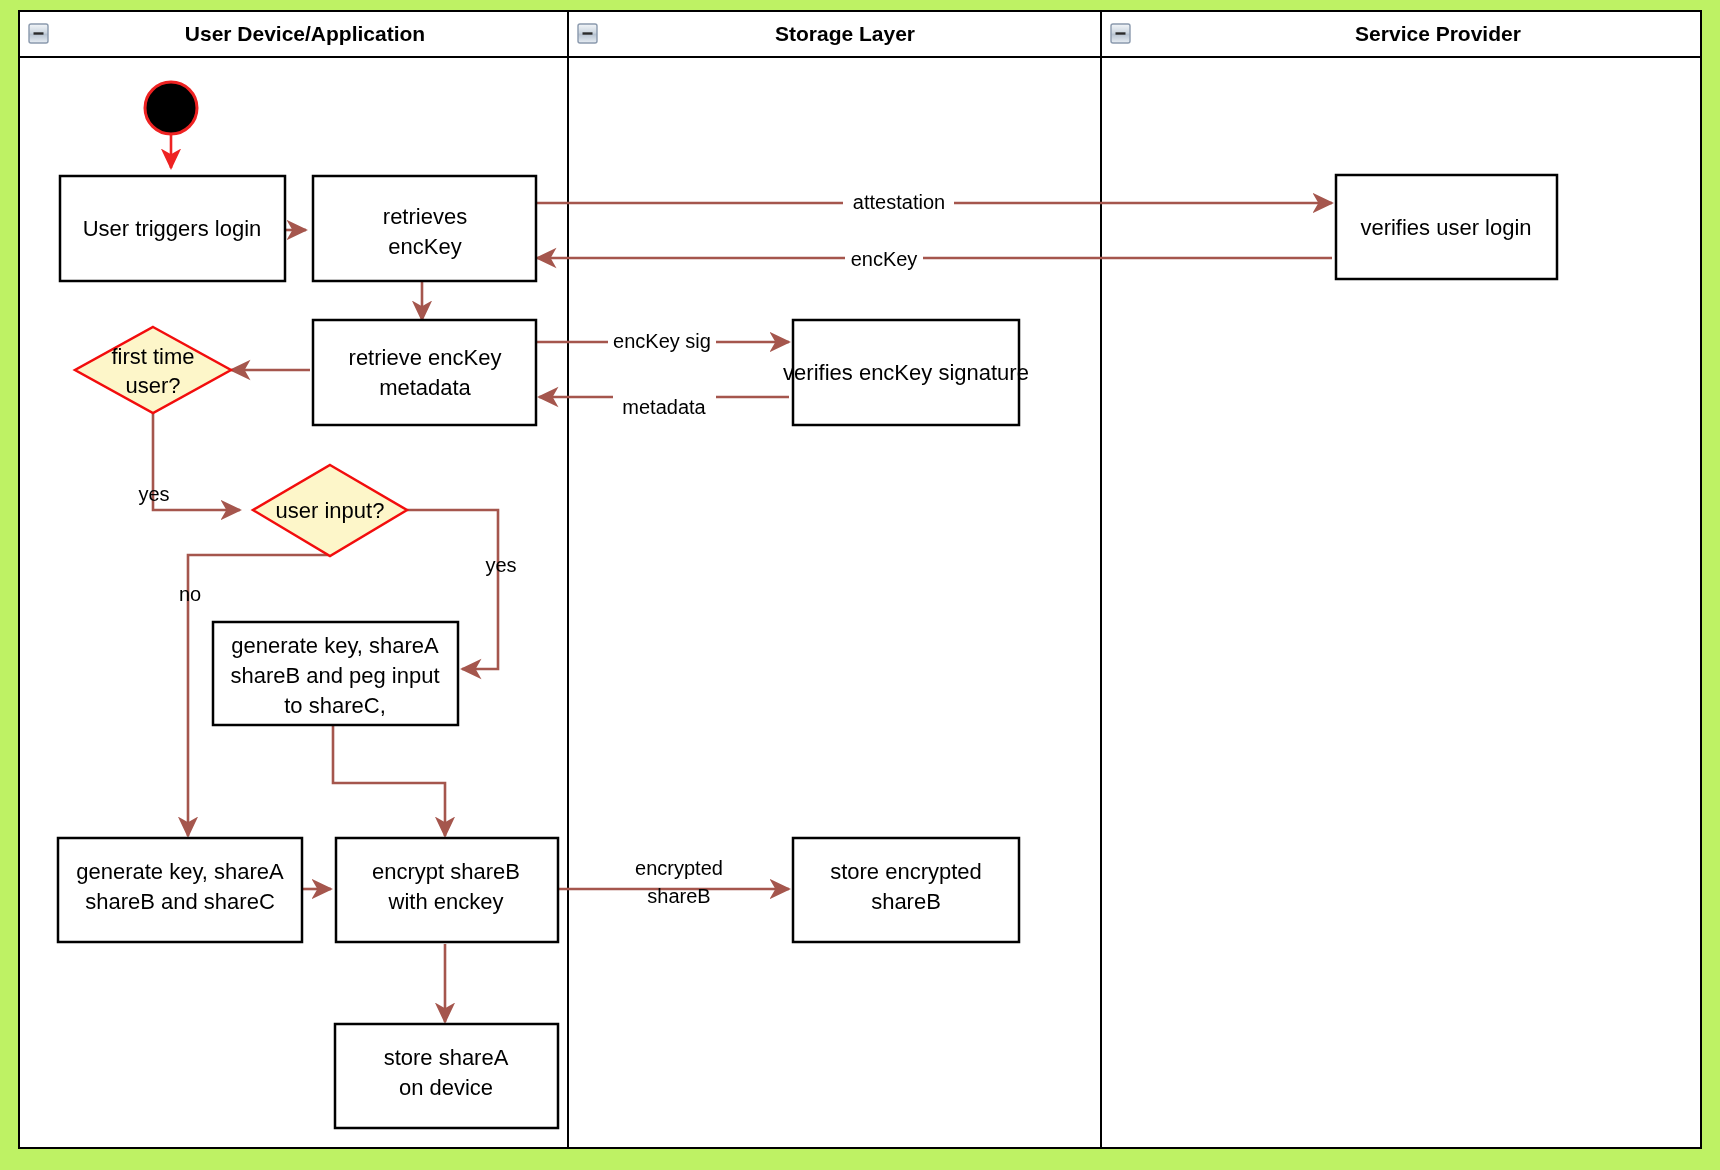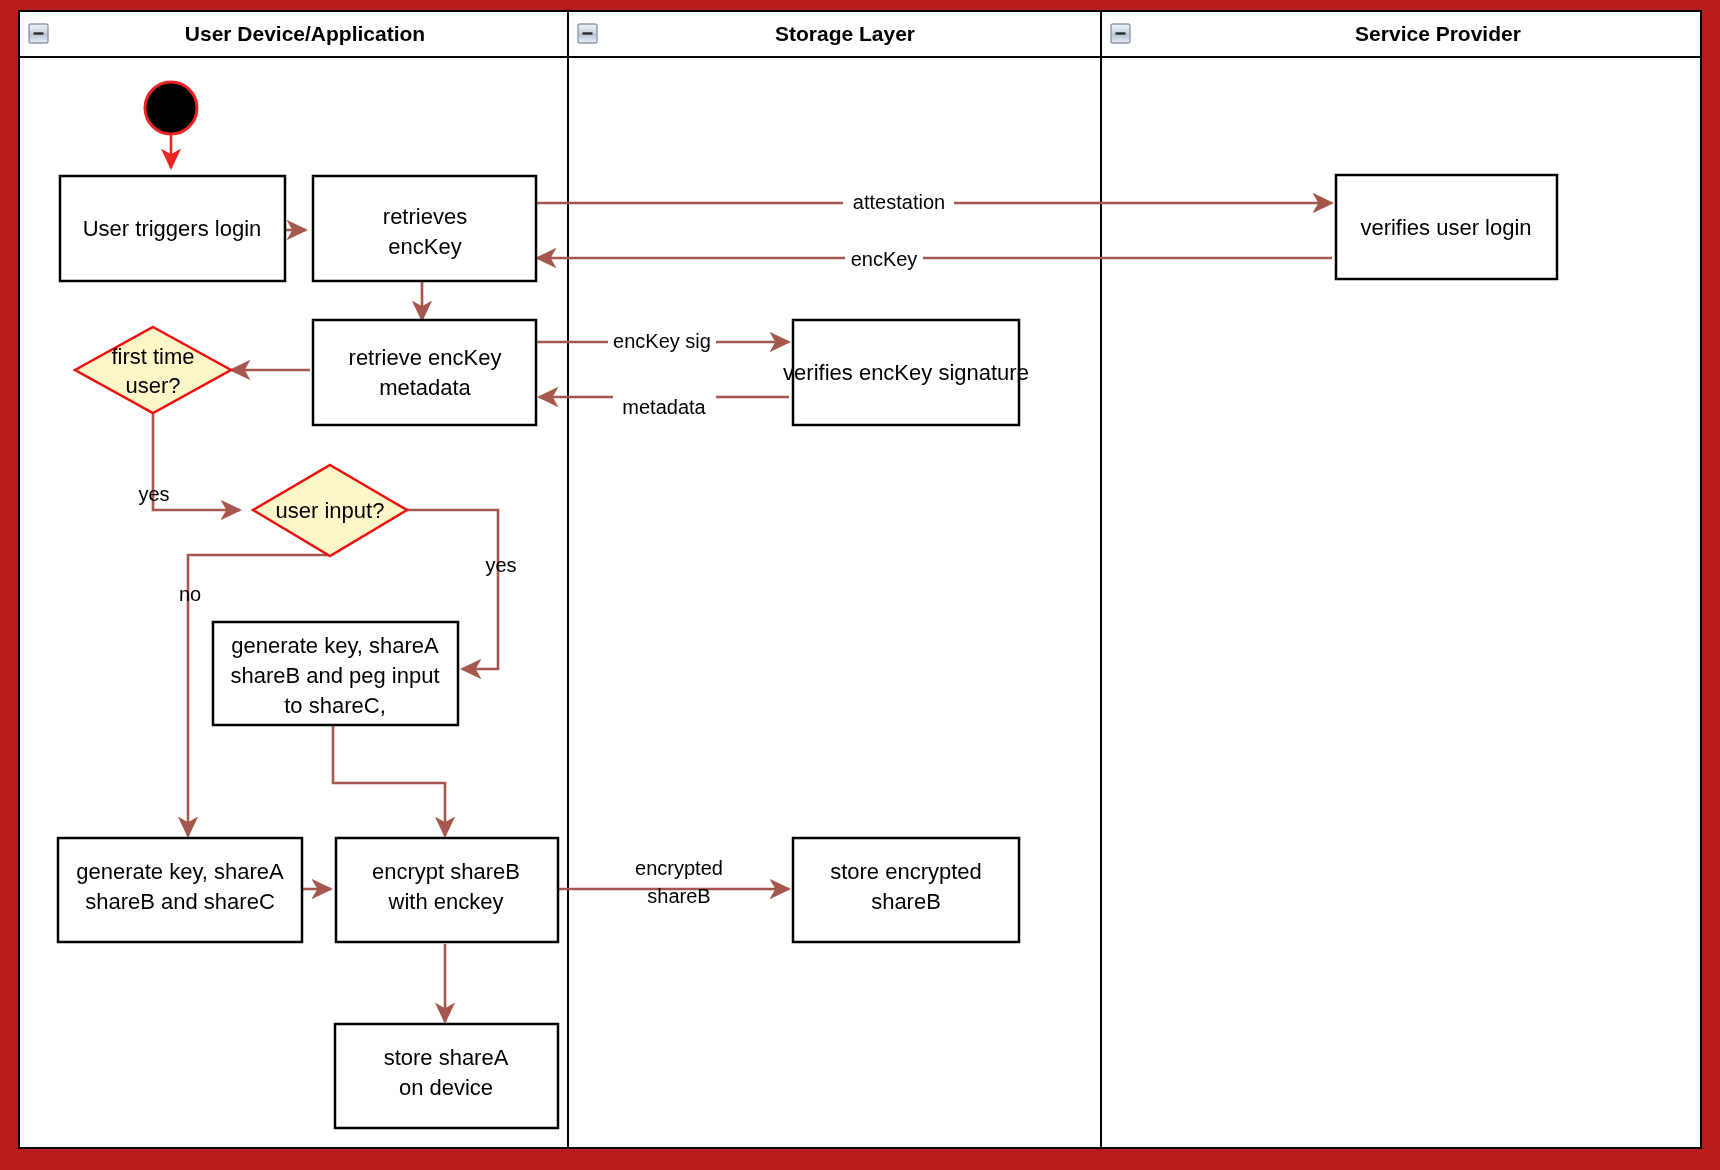--- a/index.html
+++ b/index.html
@@ -6,21 +6,21 @@
   html, body {
     margin: 0;
     padding: 0;
     background: #ffffff;
     font-family: "Liberation Sans", sans-serif;
   }
   #canvas {
     position: relative;
     width: 1720px;
     height: 1170px;
-    background: #b91c1c;
+    background: #bef264;
     overflow: hidden;
   }
   svg#diagram {
     position: absolute;
     left: 0;
     top: 0;
     width: 1720px;
     height: 1170px;
   }
   .lane-rect {

